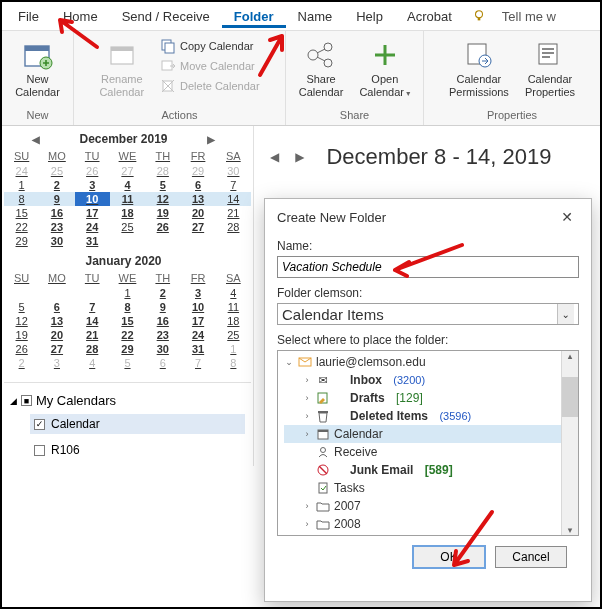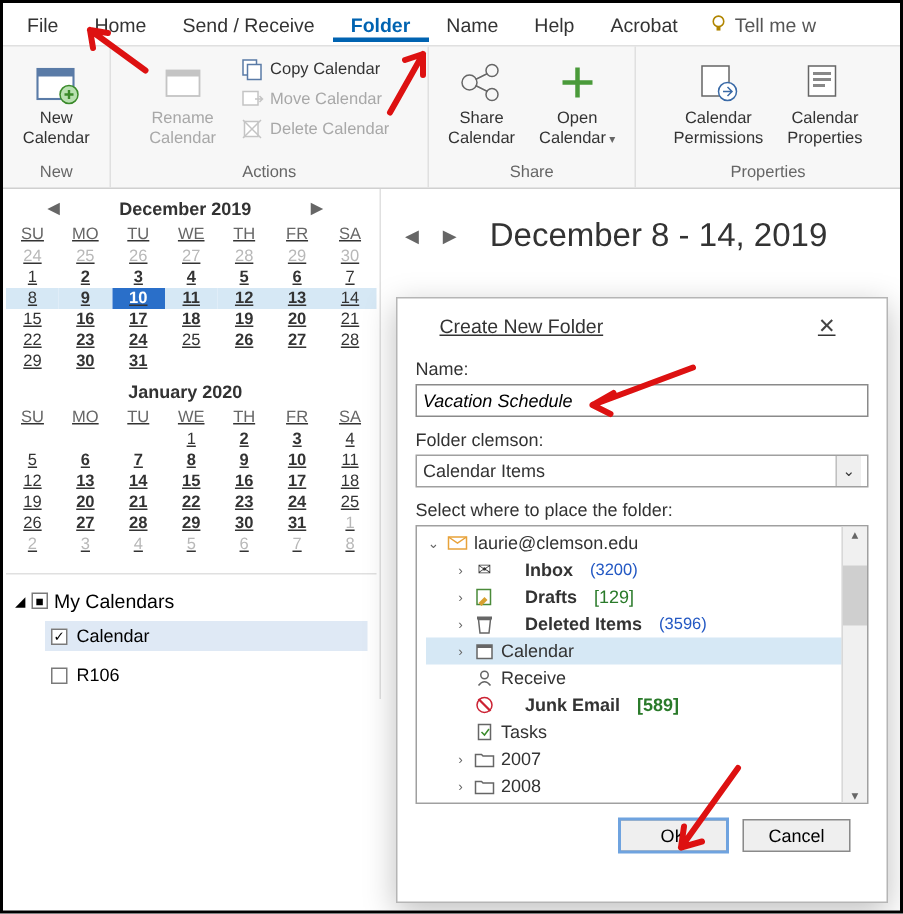--- a/index.html
+++ b/index.html
@@ -2,21 +2,21 @@
 <html><head>
 <meta charset="utf-8">
 <style>
 * { box-sizing: border-box; margin: 0; padding: 0; font-family: "Segoe UI", Tahoma, sans-serif; }
 body { background: #fff; width: 602px; height: 609px; overflow: hidden; position: relative; border: 2px solid #000; }
 
 
 .tabs { display: flex; align-items: center; height: 28px; padding: 0 4px; font-size: 13px; color: #333; }
 .tabs .tab { padding: 4px 12px; cursor: default; }
 .tabs .tab.active { color: #0063b1; border-bottom: 3px solid #0063b1; padding-bottom: 1px; font-weight: 600; }
-.tabs .tellme { display: flex; align-items: center; gap: 4px; color: #555; margin-left: 8px; text-align: right; }
+.tabs .tellme { display: flex; align-items: center; gap: 16px; color: #555; margin-left: 8px; text-align: right; }
 .tabs .bulb { width: 14px; height: 14px; }
 
 
 .ribbon { display: flex; height: 96px; border-top: 1px solid #e0e0e0; border-bottom: 1px solid #d0d0d0; background: #f7f7f7; font-size: 11px; color: #333; }
 .group { display: flex; flex-direction: column; justify-content: space-between; align-items: center; padding: 2px 6px 2px; border-right: 1px solid #e0e0e0; }
 .group:last-child { border-right: none; }
 .group-body { display: flex; align-items: flex-start; gap: 8px; flex: 1; padding-top: 4px; }
 .group-label { color: #666; font-size: 11px; padding: 2px 0; }
 .big-btn { display: flex; flex-direction: column; align-items: center; gap: 2px; padding: 2px 4px; cursor: default; }
 .big-btn .lbl { font-size: 11px; text-align: center; line-height: 1.15; }
@@ -47,27 +47,27 @@
 .mycals .item.sel { background: #dfe9f5; }
 .mycals .cb { width: 11px; height: 11px; border: 1px solid #7a7a7a; display: inline-flex; align-items: center; justify-content: center; font-size: 9px; background: #fff; }
 
 
 .rightpane { flex: 1; padding: 18px 0 0 16px; }
 .rightnav { display: flex; align-items: center; gap: 16px; font-size: 22px; color: #333; }
 .rightnav .arrowbtn { font-size: 12px; color: #666; }
 
 
 .dialog { position: absolute; left: 262px; top: 196px; width: 328px; height: 404px; background: #fff; border: 1px solid #b5b5b5; box-shadow: 0 6px 20px rgba(0,0,0,0.25); font-size: 12px; color: #333; }
-.dialog .titlebar { display: flex; justify-content: space-between; align-items: center; padding: 10px 28px 6px; font-size: 13px; text-decoration: underline; }
+.dialog .titlebar { display: flex; justify-content: space-between; align-items: center; padding: 10px 12px 6px; font-size: 13px; }
 .dialog .close { font-size: 14px; padding: 0 6px; color: #444; }
 .dialog .body { padding: 0 12px; }
 .dialog .fieldlbl { margin: 8px 0 3px; }
 .dialog input.text { width: 100%; height: 22px; padding: 1px 4px; border: 1px solid #8a8a8a; font-size: 12px; font-style: italic; }
 .dialog .select { display: flex; align-items: center; justify-content: space-between; border: 1px solid #a0a0a0; height: 22px; padding: 0 4px; background: #fff; }
-.dialog .select .v { font-size: 12px; }
+.dialog .select .v { font-size: 15px; }
 .dialog .select .caret { font-size: 10px; background: #efefef; border-left: 1px solid #c0c0c0; height: 100%; display: flex; align-items: center; padding: 0 4px; }
 
 .tree { border: 1px solid #a0a0a0; height: 186px; margin-top: 3px; position: relative; overflow: hidden; }
 .tree-inner { padding: 2px 0 2px 6px; font-size: 12px; line-height: 18px; }
 .tree .row { display: flex; align-items: center; gap: 4px; white-space: nowrap; }
 .tree .exp { width: 10px; font-size: 9px; color: #666; text-align: center; }
 .tree .ic { width: 14px; height: 14px; display: inline-flex; align-items: center; justify-content: center; font-size: 11px; }
 .tree .l1 { padding-left: 18px; }
 .tree .count { color: #2358c3; font-size: 11px; }
 .tree .unread { font-weight: 700; padding-left: 16px; }

